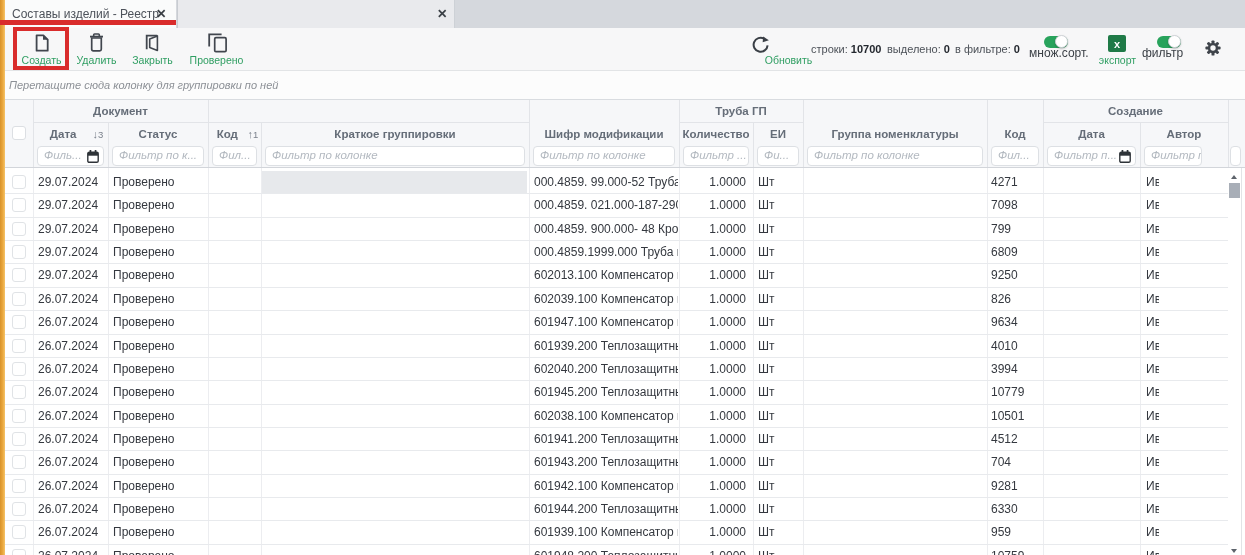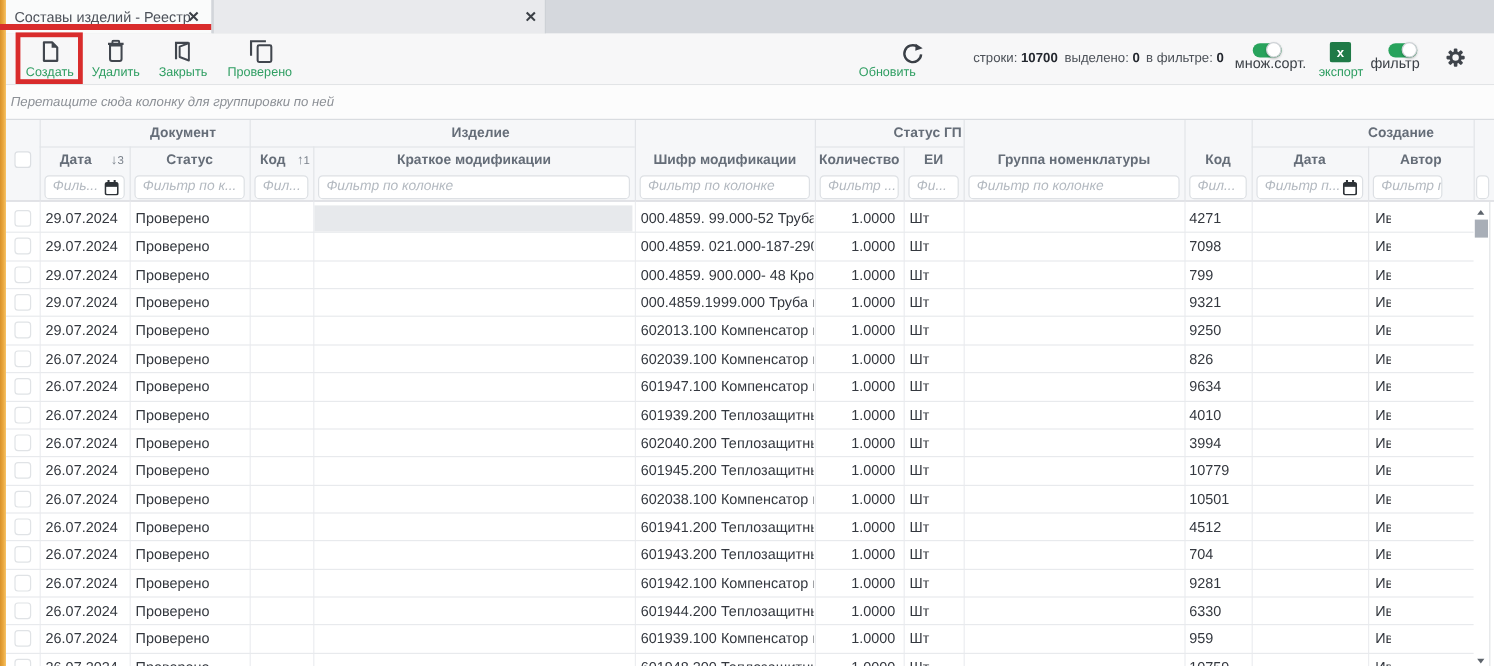--- a/index.html
+++ b/index.html
@@ -18,21 +18,21 @@
 .stat { position:absolute; top:43px; font-size:11px; color:#4c5158; white-space:nowrap; }
 .statv { font-weight:bold; color:#23272e; }
 .ctllbl { position:absolute; top:46px; font-size:12px; color:#3c4147; white-space:nowrap; }
 .toggle { position:absolute; top:36px; width:24px; height:12px; border-radius:6px; background:#28a35c; }
 .knob { position:absolute; top:-1px; left:11px; width:13px; height:13px; border-radius:50%; background:#fff; border:1px solid #cfd3d7; box-shadow:0 1px 2px rgba(0,0,0,.25); }
 
 .groupbar { position:absolute; left:0; top:71px; width:1245px; height:29px; background:#fcfcfc; border-bottom:1px solid #d9dce0; }
 .groupbar span { position:absolute; left:9px; top:8px; font-size:11px; font-style:italic; color:#8c9096; }
 
 .header { position:absolute; left:0; top:100px; width:1245px; height:68px; background:#f6f7f9; border-bottom:1px solid #d2d5da; }
-.gh { position:absolute; top:105px; height:16px; font-size:11.5px; font-weight:bold; color:#656d78; text-align:center;margin-left:32px; }
+.gh { position:absolute; top:105px; height:16px; font-size:11.5px; font-weight:bold; color:#656d78; text-align:center; }
 .ch { position:absolute; top:128px; height:16px; font-size:11.5px; font-weight:bold; color:#656d78; text-align:center; white-space:nowrap; }
 .hv1 { position:absolute; top:100px; height:67px; width:1px; background:#e2e4e8; }
 .hv2 { position:absolute; top:122px; height:45px; width:1px; background:#e2e4e8; }
 .bandline { position:absolute; top:122px; height:1px; background:#e2e4e8; }
 .fi { position:absolute; top:146px; height:20px; background:#fff; border:1px solid #dde0e4; border-radius:4px; font-size:11.5px; font-style:italic; color:#b3b9c0; line-height:17px; padding-left:6px; white-space:nowrap; overflow:hidden; }
 .sorti { font-size:11px; color:#7b828c; font-style:normal; font-weight:normal; }
 .sortn { font-size:9.5px; color:#7b828c; font-weight:normal; }
 .hcb { position:absolute; left:12px; top:126px; width:14px; height:14px; border:1px solid #dcdfe3; border-radius:3px; background:#fff; }
 .vb { position:absolute; top:168px; height:387px; width:1px; background:#ecedf0; }
 .r { position:absolute; left:4px; width:1224px; border-bottom:1px solid #e8eaed; overflow:hidden; }
@@ -86,21 +86,21 @@
   <path d="M1.2 13.5 V1.4 H13.6" fill="none" stroke="#41464e" stroke-width="1.8"></path>
   <rect x="6.7" y="4.7" width="11.4" height="14" rx="1.2" fill="none" stroke="#41464e" stroke-width="1.7"></rect>
 </svg>
 <span class="btnlbl" style="left:186px;width:61px">Проверено</span>
 <div class="redbox"></div>
 
 <svg class="icon" style="left:751px;top:35px" width="19" height="19" viewBox="0 0 19 19">
   <path d="M13.2 3.7 A7 7 0 1 0 16.6 10.3" fill="none" stroke="#3a3f46" stroke-width="2"></path>
   <path d="M12.1 1.4 L17.9 5.3 L11.7 7.3 Z" fill="#3a3f46"></path>
 </svg>
-<span class="btnlbl" style="left:712px;width:55px">Обновить</span>
+<span class="btnlbl" style="left:761px;width:55px">Обновить</span>
 <span class="stat" style="left:811px">строки: <span class="statv">10700</span></span>
 <span class="stat" style="left:887px">выделено: <span class="statv">0</span></span>
 <span class="stat" style="left:955px">в фильтре: <span class="statv">0</span></span>
 <div class="toggle" style="left:1044px">
       <div class="knob"></div>
     </div>
 <span class="ctllbl" style="left:1029px;width:56px">множ.сорт.</span>
 <svg class="icon" style="left:1108px;top:35px" width="18" height="17" viewBox="0 0 18 17">
   <rect x="0" y="0" width="18" height="17" rx="2" fill="#1f7a47"></rect>
   <text x="9" y="12.5" font-family="Liberation Sans,sans-serif" font-size="11" font-weight="bold" fill="#fff" text-anchor="middle">x</text>
@@ -144,27 +144,26 @@
 <div class="hv1" style="left:1228px"></div>
 <div class="hv2" style="left:108px"></div>
 <div class="hv2" style="left:261px"></div>
 <div class="hv2" style="left:753px"></div>
 <div class="hv2" style="left:1140px"></div>
 <div class="bandline" style="left:33px;width:175px"></div>
 <div class="bandline" style="left:208px;width:321px"></div>
 <div class="bandline" style="left:679px;width:124px"></div>
 <div class="bandline" style="left:1043px;width:185px"></div>
 <span class="gh" style="left:33px;width:175px">Документ</span>
-<span class="gh" style="left:208px;width:321px">Изделие</span>
-<span class="gh" style="left:679px;width:124px">Статус ГП</span>
+<span class="gh" style="left:679px;width:124px">Труба ГП</span>
 <span class="gh" style="left:1043px;width:185px">Создание</span>
 <span class="ch" style="left:39px;width:75px">Дата&nbsp;&nbsp;&nbsp;&nbsp;&nbsp;<span class="sorti">↓</span><span class="sortn">3</span></span>
 <span class="ch" style="left:108px;width:100px">Статус</span>
 <span class="ch" style="left:211px;width:53px">Код&nbsp;&nbsp;&nbsp;<span class="sorti">↑</span><span class="sortn">1</span></span>
-<span class="ch" style="left:261px;width:268px">Краткое модификации</span>
+<span class="ch" style="left:261px;width:268px">Краткое группировки</span>
 <span class="ch" style="left:529px;width:150px">Шифр модификации</span>
 <span class="ch" style="left:679px;width:74px">Количество</span>
 <span class="ch" style="left:753px;width:50px">ЕИ</span>
 <span class="ch" style="left:803px;width:184px">Группа номенклатуры</span>
 <span class="ch" style="left:987px;width:56px">Код</span>
 <span class="ch" style="left:1043px;width:97px">Дата</span>
 <span class="ch" style="left:1140px;width:88px">Автор</span>
 <div class="fi" style="left:37px;width:67px">Филь...<svg style="position:absolute;right:4px;top:3px" width="12" height="13" viewBox="0 0 12 13">
         <rect x="0.8" y="2.3" width="10.4" height="10" rx="1.4" fill="none" stroke="#2e3338" stroke-width="1.4"></rect>
         <rect x="0.8" y="2.3" width="10.4" height="3.4" fill="#2e3338"></rect>
@@ -230,21 +229,21 @@
       <span class="c cc">799</span>
       <span class="c ca">Ив</span>
     </div>
 <div class="r" style="top:241px;height:23px">
       <span class="cb"></span>
       <span class="c cd">29.07.2024</span>
       <span class="c cs">Проверено</span>
       <span class="c csh">000.4859.1999.000 Труба в</span>
       <span class="c cq">1.0000</span>
       <span class="c cu">Шт</span>
-      <span class="c cc">9321</span>
+      <span class="c cc">6809</span>
       <span class="c ca">Ив</span>
     </div>
 <div class="r" style="top:264px;height:24px">
       <span class="cb"></span>
       <span class="c cd">29.07.2024</span>
       <span class="c cs">Проверено</span>
       <span class="c csh">602013.100 Компенсатор к</span>
       <span class="c cq">1.0000</span>
       <span class="c cu">Шт</span>
       <span class="c cc">9250</span>

